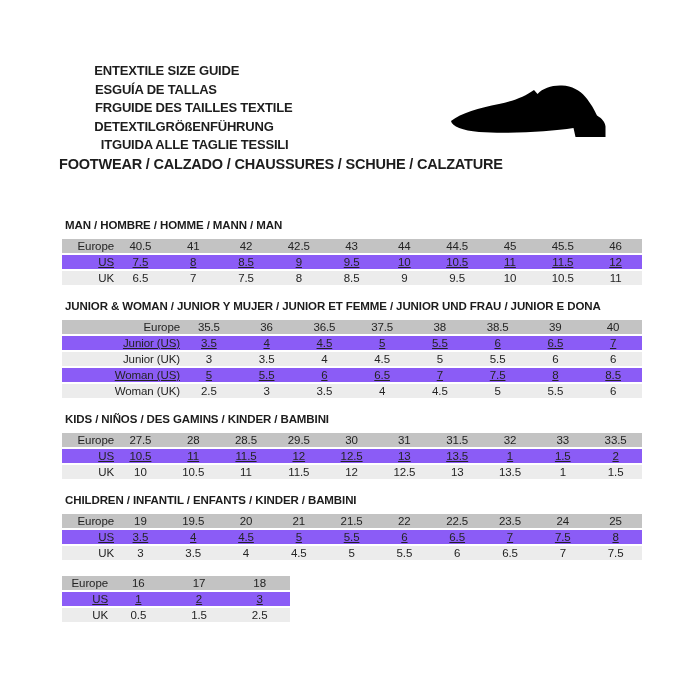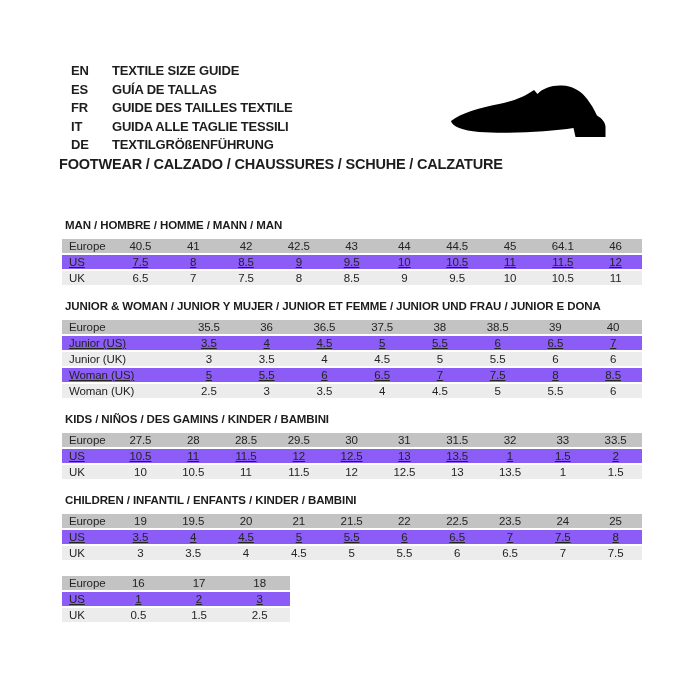--- a/index.html
+++ b/index.html
@@ -3,31 +3,31 @@
 <meta charset="utf-8">
 <style>
   html,body{margin:0;padding:0;background:#fff;}
   .page{
     position:relative;width:700px;height:700px;background:#fff;overflow:hidden;
     font-family:"Liberation Sans","DejaVu Sans",sans-serif;color:#222;
   }
   
   .lang-list{position:absolute;left:71px;top:63px;}
   .lang-row{display:flex;align-items:baseline;height:18.6px;font-size:13px;font-weight:700;letter-spacing:-0.2px;color:#1d1d1d;}
-  .lang-row .code{width:41px;}
+  .lang-row .code{width:41px;text-align:right;}
   .footwear{position:absolute;left:59px;top:156px;font-size:14.5px;font-weight:700;letter-spacing:-0.2px;color:#1d1d1d;white-space:nowrap;}
   
   .shoe{position:absolute;left:446px;top:84px;width:180px;height:62px;}
   
   .tables{position:absolute;left:62px;top:220px;width:580px;}
   .tbl{margin-bottom:14px;}
   .tbl h3{font-size:11.5px;line-height:11px;font-weight:700;margin:0 0 8px 3px;letter-spacing:-0.1px;color:#1c1c1c;white-space:nowrap;}
   .tbl table{border-collapse:collapse;table-layout:fixed;width:580px;}
   .tbl td{height:14px;font-size:11.5px;text-align:center;padding:0;border-bottom:2px solid #fff;color:#242424;letter-spacing:-0.1px;}
-  .tbl td.rl{text-align:left;padding-left:7px;}
+  .tbl td.rl{text-align:right;padding-left:7px;}
   .tbl col.label-col{width:52px;}
   tr.hdr td{background:var(--hdr-row,#c3c3c3);text-align:center;}
   tr.rg  td{background:var(--alt-row,#ececec);}
   tr.rw  td{background:#8b5cf6;text-decoration:underline;}
   .tables .tbl:nth-of-type(2) col.label-col{width:118px;}
   .tables .tbl:nth-of-type(5) table{width:228px;}
   .tables .tbl:nth-of-type(5) col.label-col{width:46px;}
 </style>
 </head>
 <body>
@@ -41,26 +41,26 @@
       </div>
       <div class="lang-row">
         <span class="code">ES</span>
         <span class="lab">GUÍA DE TALLAS</span>
       </div>
       <div class="lang-row">
         <span class="code">FR</span>
         <span class="lab">GUIDE DES TAILLES TEXTILE</span>
       </div>
       <div class="lang-row">
+        <span class="code">DE</span>
+        <span class="lab">TEXTILGRÖßENFÜHRUNG</span>
+      </div>
+      <div class="lang-row">
         <span class="code">IT</span>
         <span class="lab">GUIDA ALLE TAGLIE TESSILI</span>
-      </div>
-      <div class="lang-row">
-        <span class="code">DE</span>
-        <span class="lab">TEXTILGRÖßENFÜHRUNG</span>
       </div>
     </div>
 
   <div class="shoe">
     <svg viewBox="0 0 180 62" width="180" height="62" aria-hidden="true">
       <path d="M5 37
         C15 29 33 24 53 20
         C69 16.5 79 12.5 88 6
         L91.5 10
         C97 4 106 1 116 1.5
@@ -98,21 +98,21 @@
             <tr class="hdr">
               <td class="rl">Europe</td>
               <td>40.5</td>
               <td>41</td>
               <td>42</td>
               <td>42.5</td>
               <td>43</td>
               <td>44</td>
               <td>44.5</td>
               <td>45</td>
-              <td>64.1</td>
+              <td>45.5</td>
               <td>46</td>
             </tr>
             <tr class="rw">
               <td class="rl">US</td>
               <td>7.5</td>
               <td>8</td>
               <td>8.5</td>
               <td>9</td>
               <td>9.5</td>
               <td>10</td>

